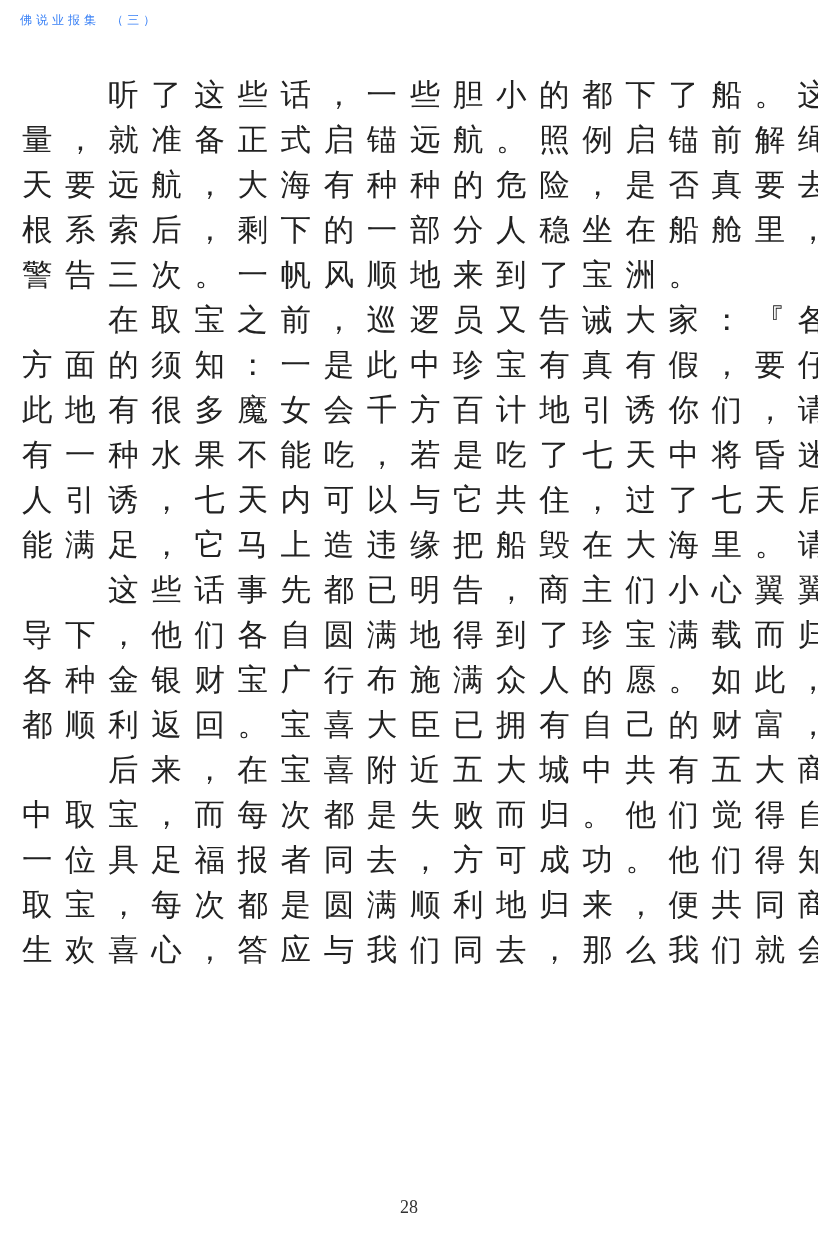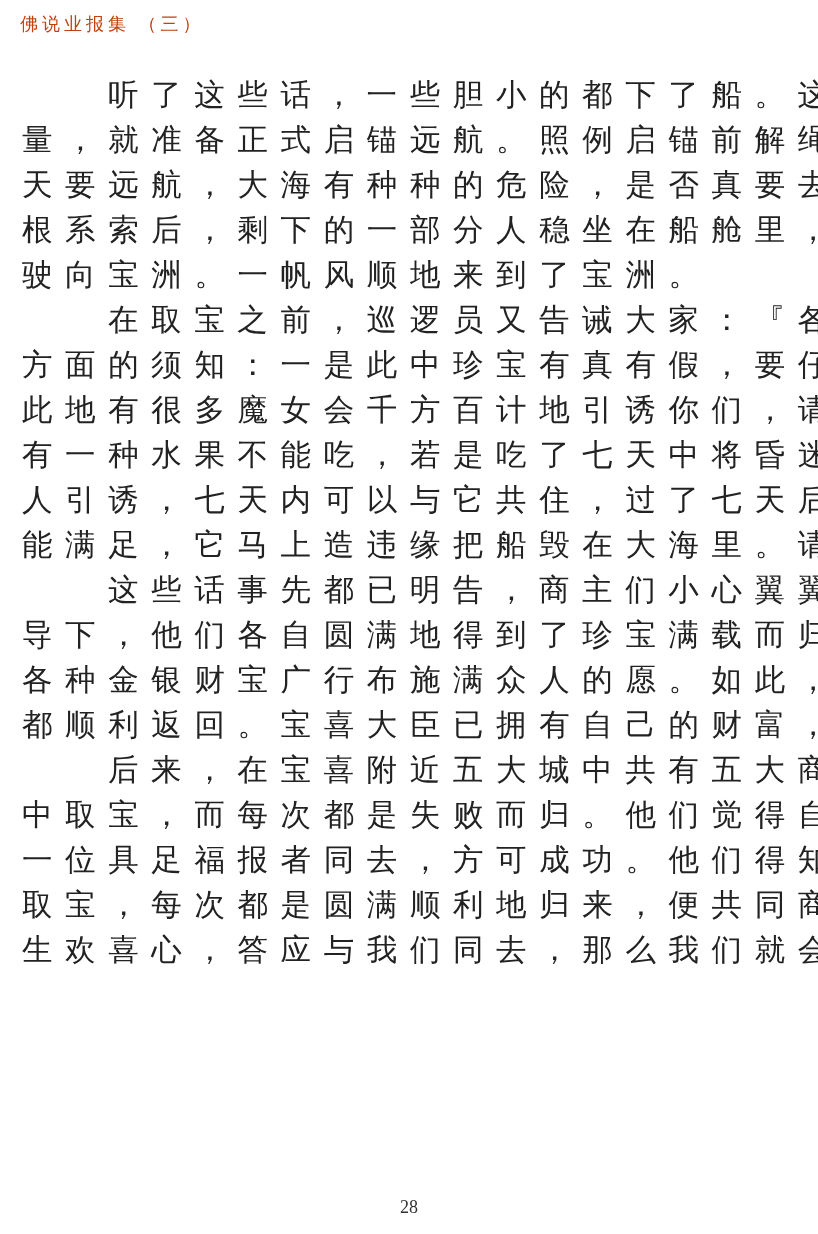--- a/index.html
+++ b/index.html
@@ -1,20 +1,20 @@
 <!DOCTYPE html>
 <html><head>
 <meta charset="utf-8">
 <style>
   html, body { margin: 0; padding: 0; background: #ffffff; }
   body { width: 818px; height: 1234px; position: relative; overflow: hidden; }
   .header {
     position: absolute; left: 20px; top: 12px;
-    font-family: Liberation Serif, serif;
-    font-size: 18px; color: #c2410c; letter-spacing: 4px;
+    font-family: Liberation Mono, monospace;
+    font-size: 12px; color: #3b82f6; letter-spacing: 4px;
   }
   .body-text {
     position: absolute; left: 22px; top: 72px; width: 790px;
     font-family: "DejaVu Serif", serif;
     color: #222222;
   }
   .line {
     display: block; height: 45px; line-height: 45px;
     font-size: 30.5px; white-space: nowrap;
     letter-spacing: 12.6px;
@@ -31,21 +31,21 @@
 <body>
 
 <div class="header">佛说业报集 （三）</div>
 
 <div class="body-text">
   <div>
     <span class="line indent">听了这些话，一些胆小的都下了船。这样，正合这艘船的载重</span>
     <span class="line">量，就准备正式启锚远航。照例启锚前解绳三次、警告三次：『今</span>
     <span class="line">天要远航，大海有种种的危险，是否真要去？』这样依次解下第三</span>
     <span class="line">根系索后，剩下的一部分人稳坐在船舱里，大船扬起风帆，如云般</span>
-    <span class="line">驶向宝洲。一帆风顺地来到了宝洲。</span>
+    <span class="line">警告三次。一帆风顺地来到了宝洲。</span>
   </div>
   <div>
     <span class="line indent">在取宝之前，巡逻员又告诫大家：『各位！来到宝洲有以下几</span>
     <span class="line">方面的须知：一是此中珍宝有真有假，要仔细鉴别以免后悔；二是</span>
     <span class="line">此地有很多魔女会千方百计地引诱你们，请大家千万别上当；三是</span>
     <span class="line">有一种水果不能吃，若是吃了七天中将昏迷不醒；四是这里还有非</span>
     <span class="line">人引诱，七天内可以与它共住，过了七天后它会有些要求，如果不</span>
     <span class="line">能满足，它马上造违缘把船毁在大海里。请大家千万注意！』。</span>
   </div>
   <div>

